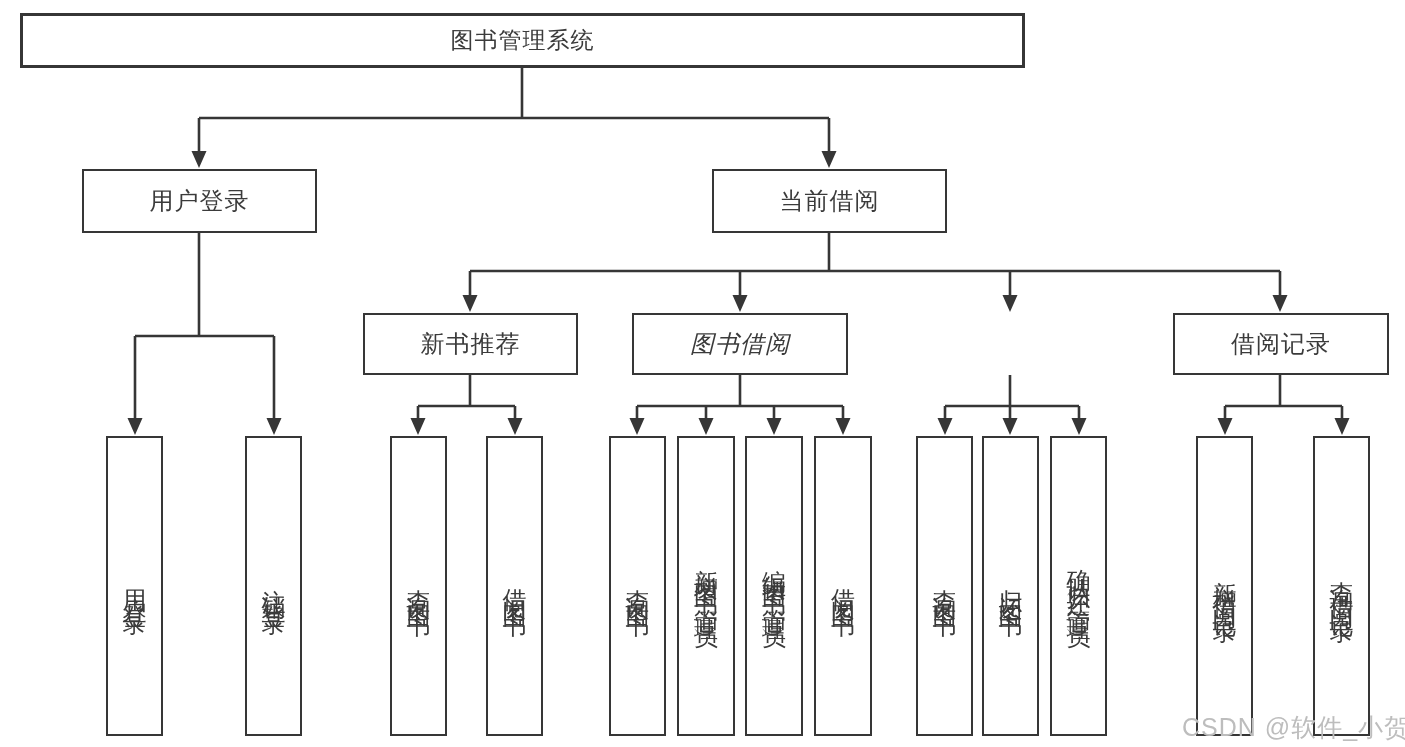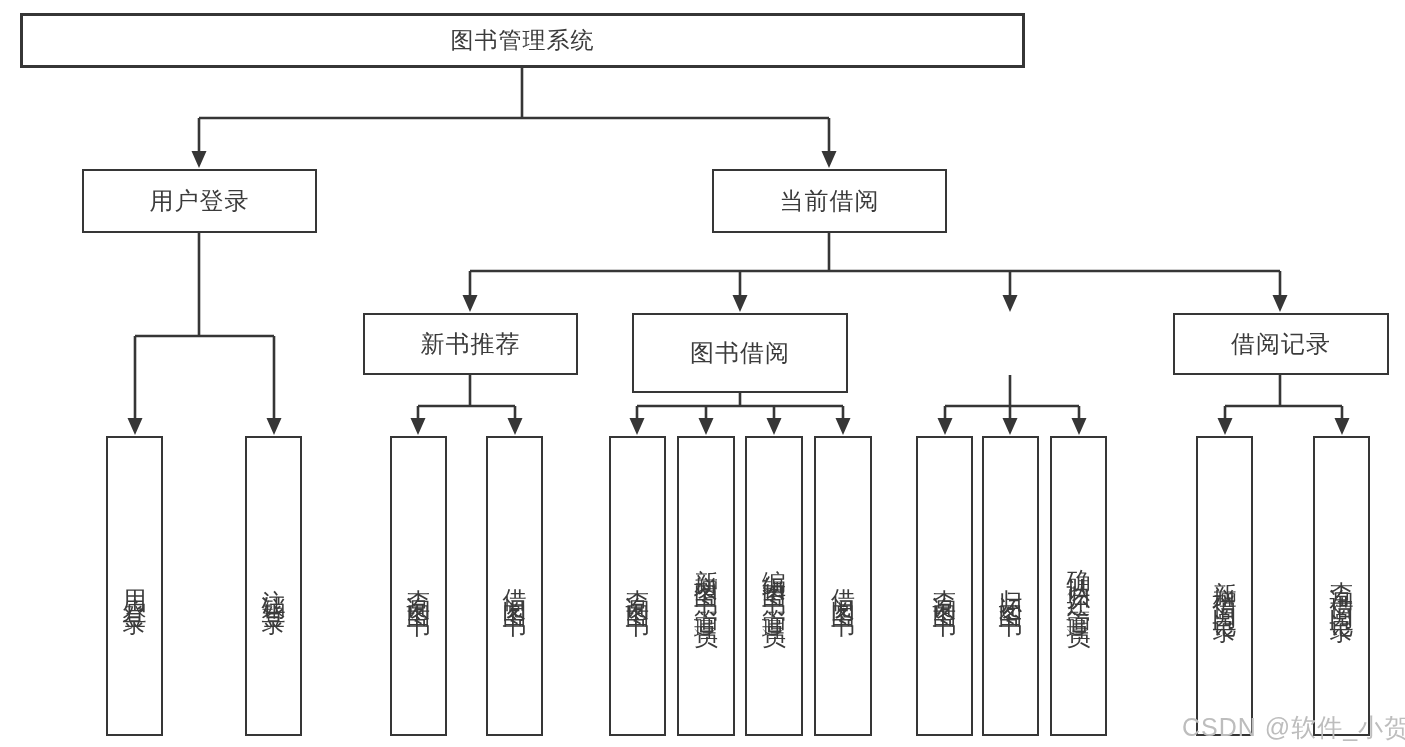--- a/index.html
+++ b/index.html
@@ -106,21 +106,21 @@
              M1217.5 418 L1232.5 418 L1225 435 Z
              M1334.5 418 L1349.5 418 L1342 435 Z"></path>
   </svg>
 
   <div class="node root-node" style="left:20px;top:13px;width:1005px;height:55px;">图书管理系统</div>
 
   <div class="node" style="left:82px;top:169px;width:235px;height:64px;">用户登录</div>
   <div class="node" style="left:712px;top:169px;width:235px;height:64px;">当前借阅</div>
 
   <div class="node" style="left:363px;top:313px;width:215px;height:62px;">新书推荐</div>
-  <div class="node" style="left:632px;top:313px;width:216px;height:80px;">图书借阅</div>
+  <div class="node" style="left:632px;top:313px;width:216px;height:62px;font-style:italic;">图书借阅</div>
   <div class="node" style="left:1173px;top:313px;width:216px;height:62px;">借阅记录</div>
 
   <div class="node leaf" style="left:106px;top:436px;width:57px;height:300px;">
     <span class="vtxt">用户登录</span>
     </div>
   <div class="node leaf" style="left:245px;top:436px;width:57px;height:300px;">
     <span class="vtxt">注销登录</span>
     </div>
 
   <div class="node leaf" style="left:390px;top:436px;width:57px;height:300px;">

